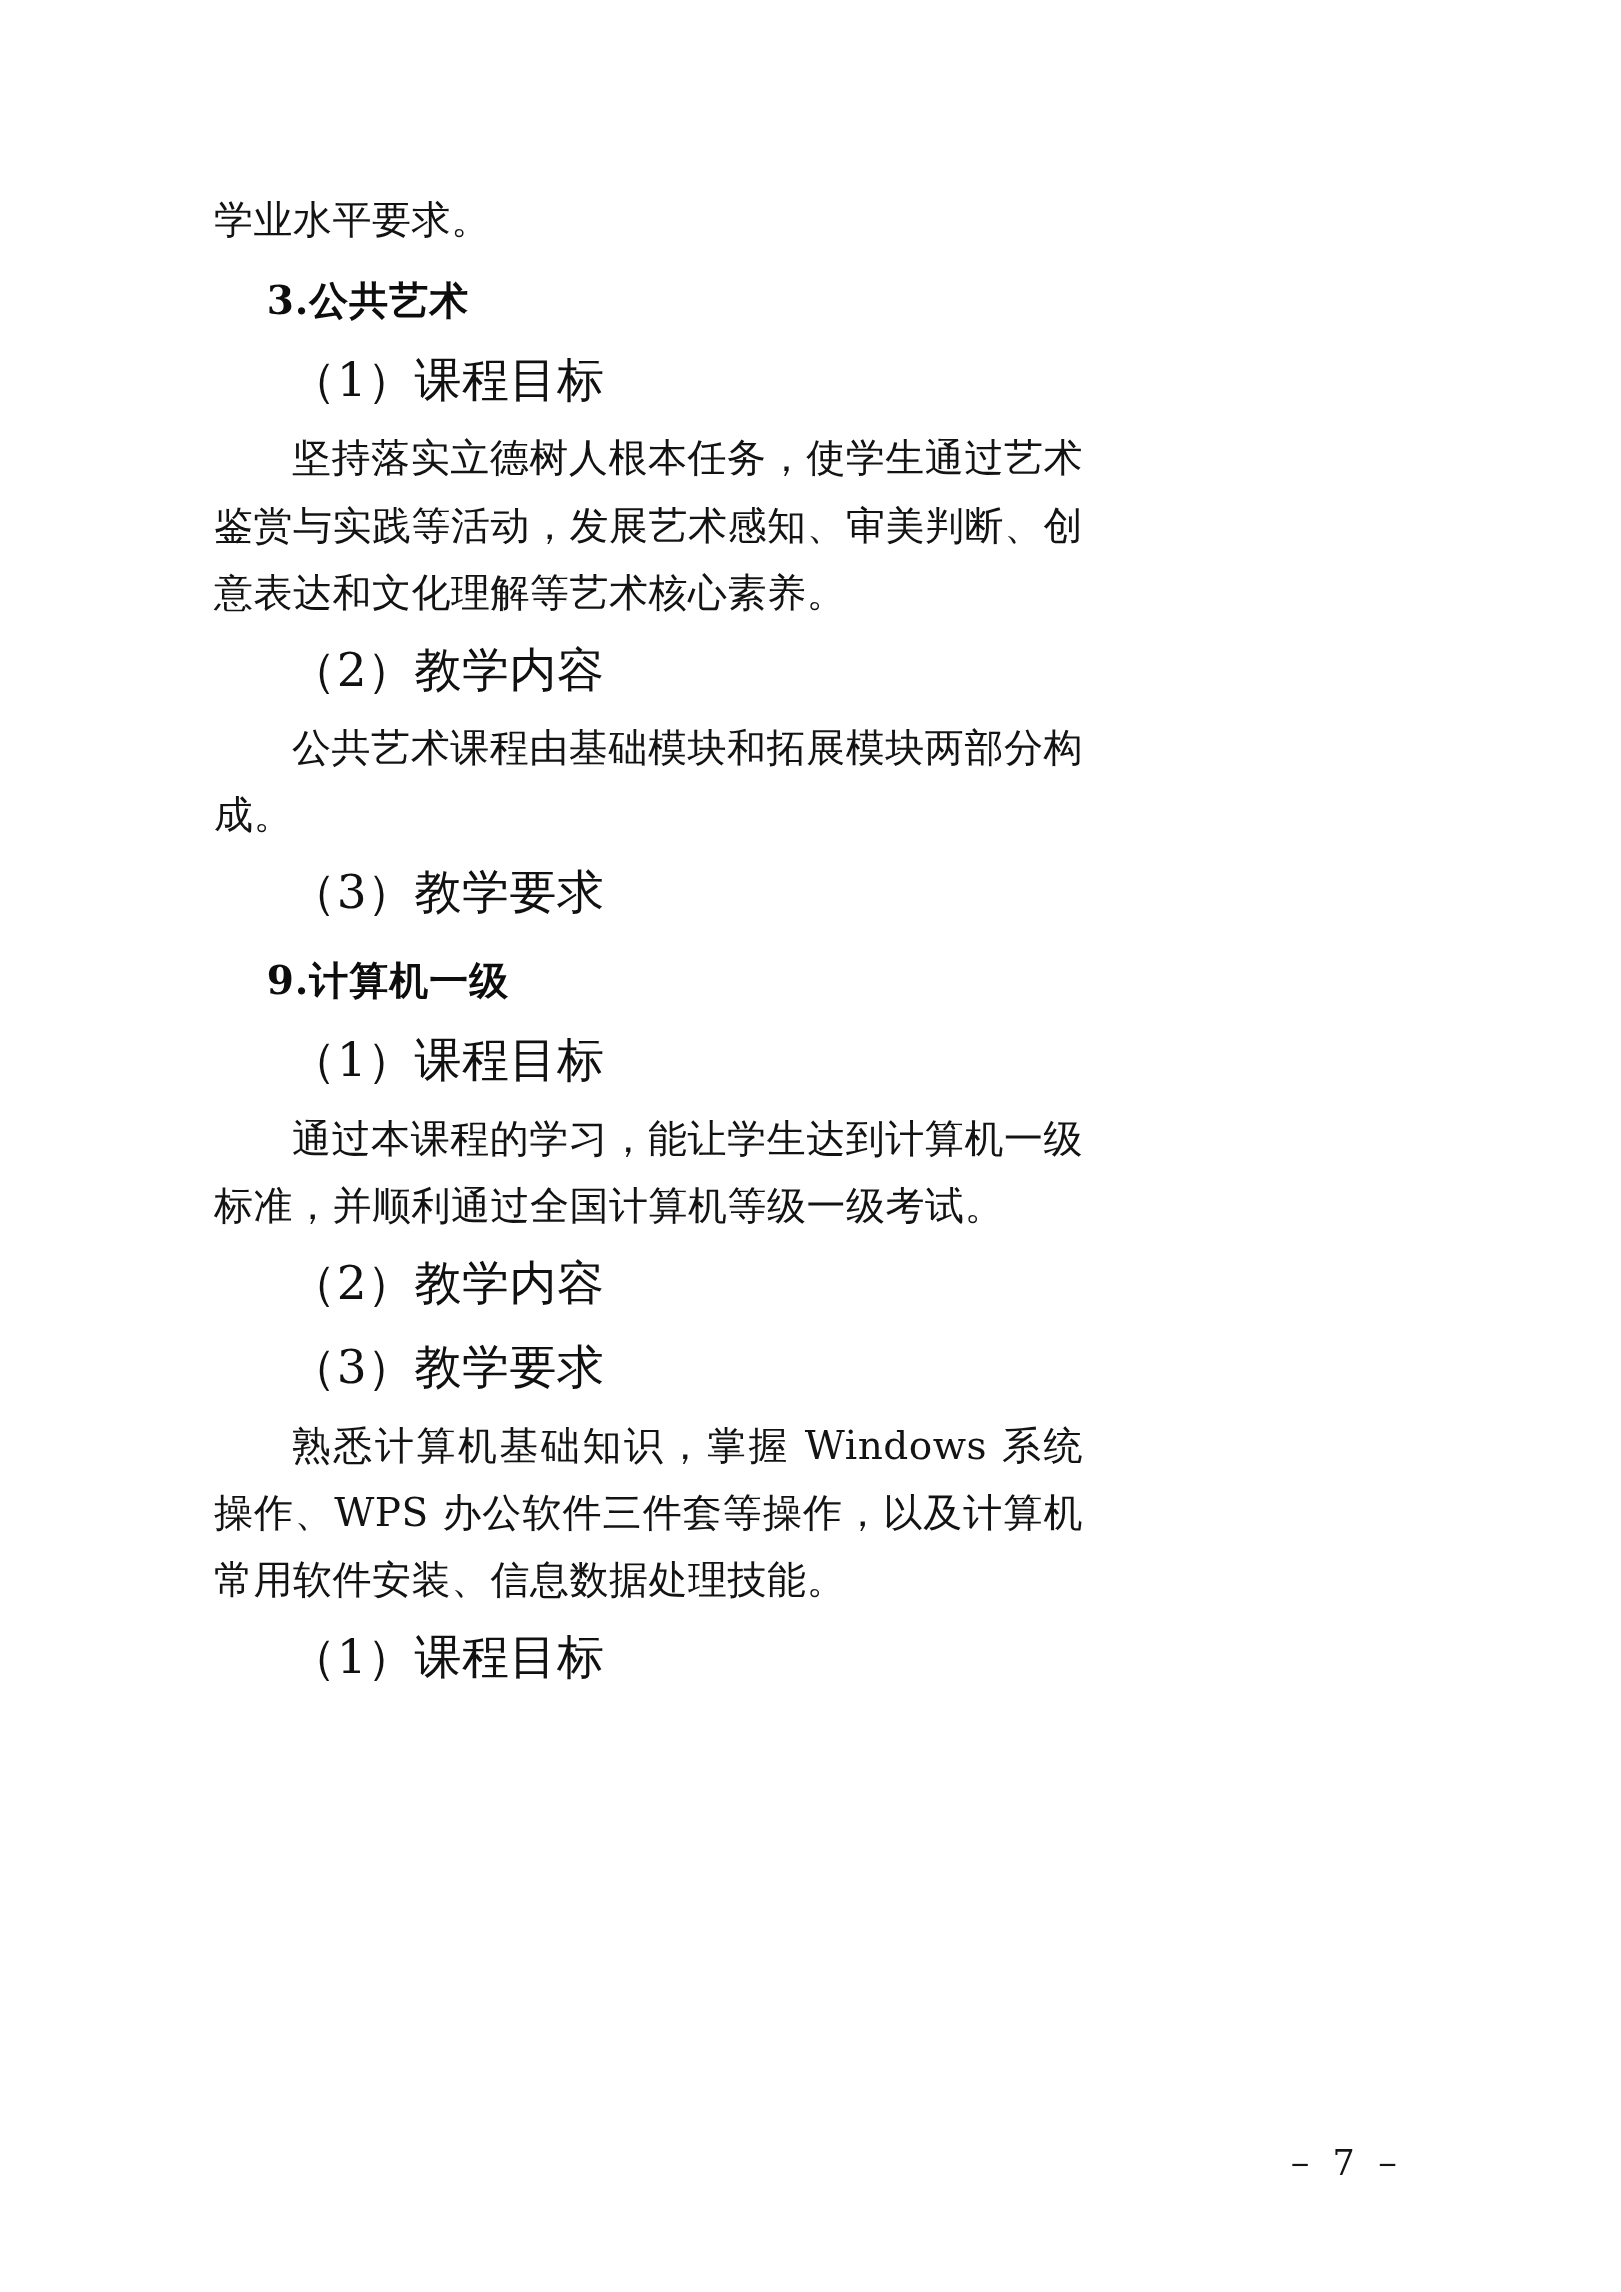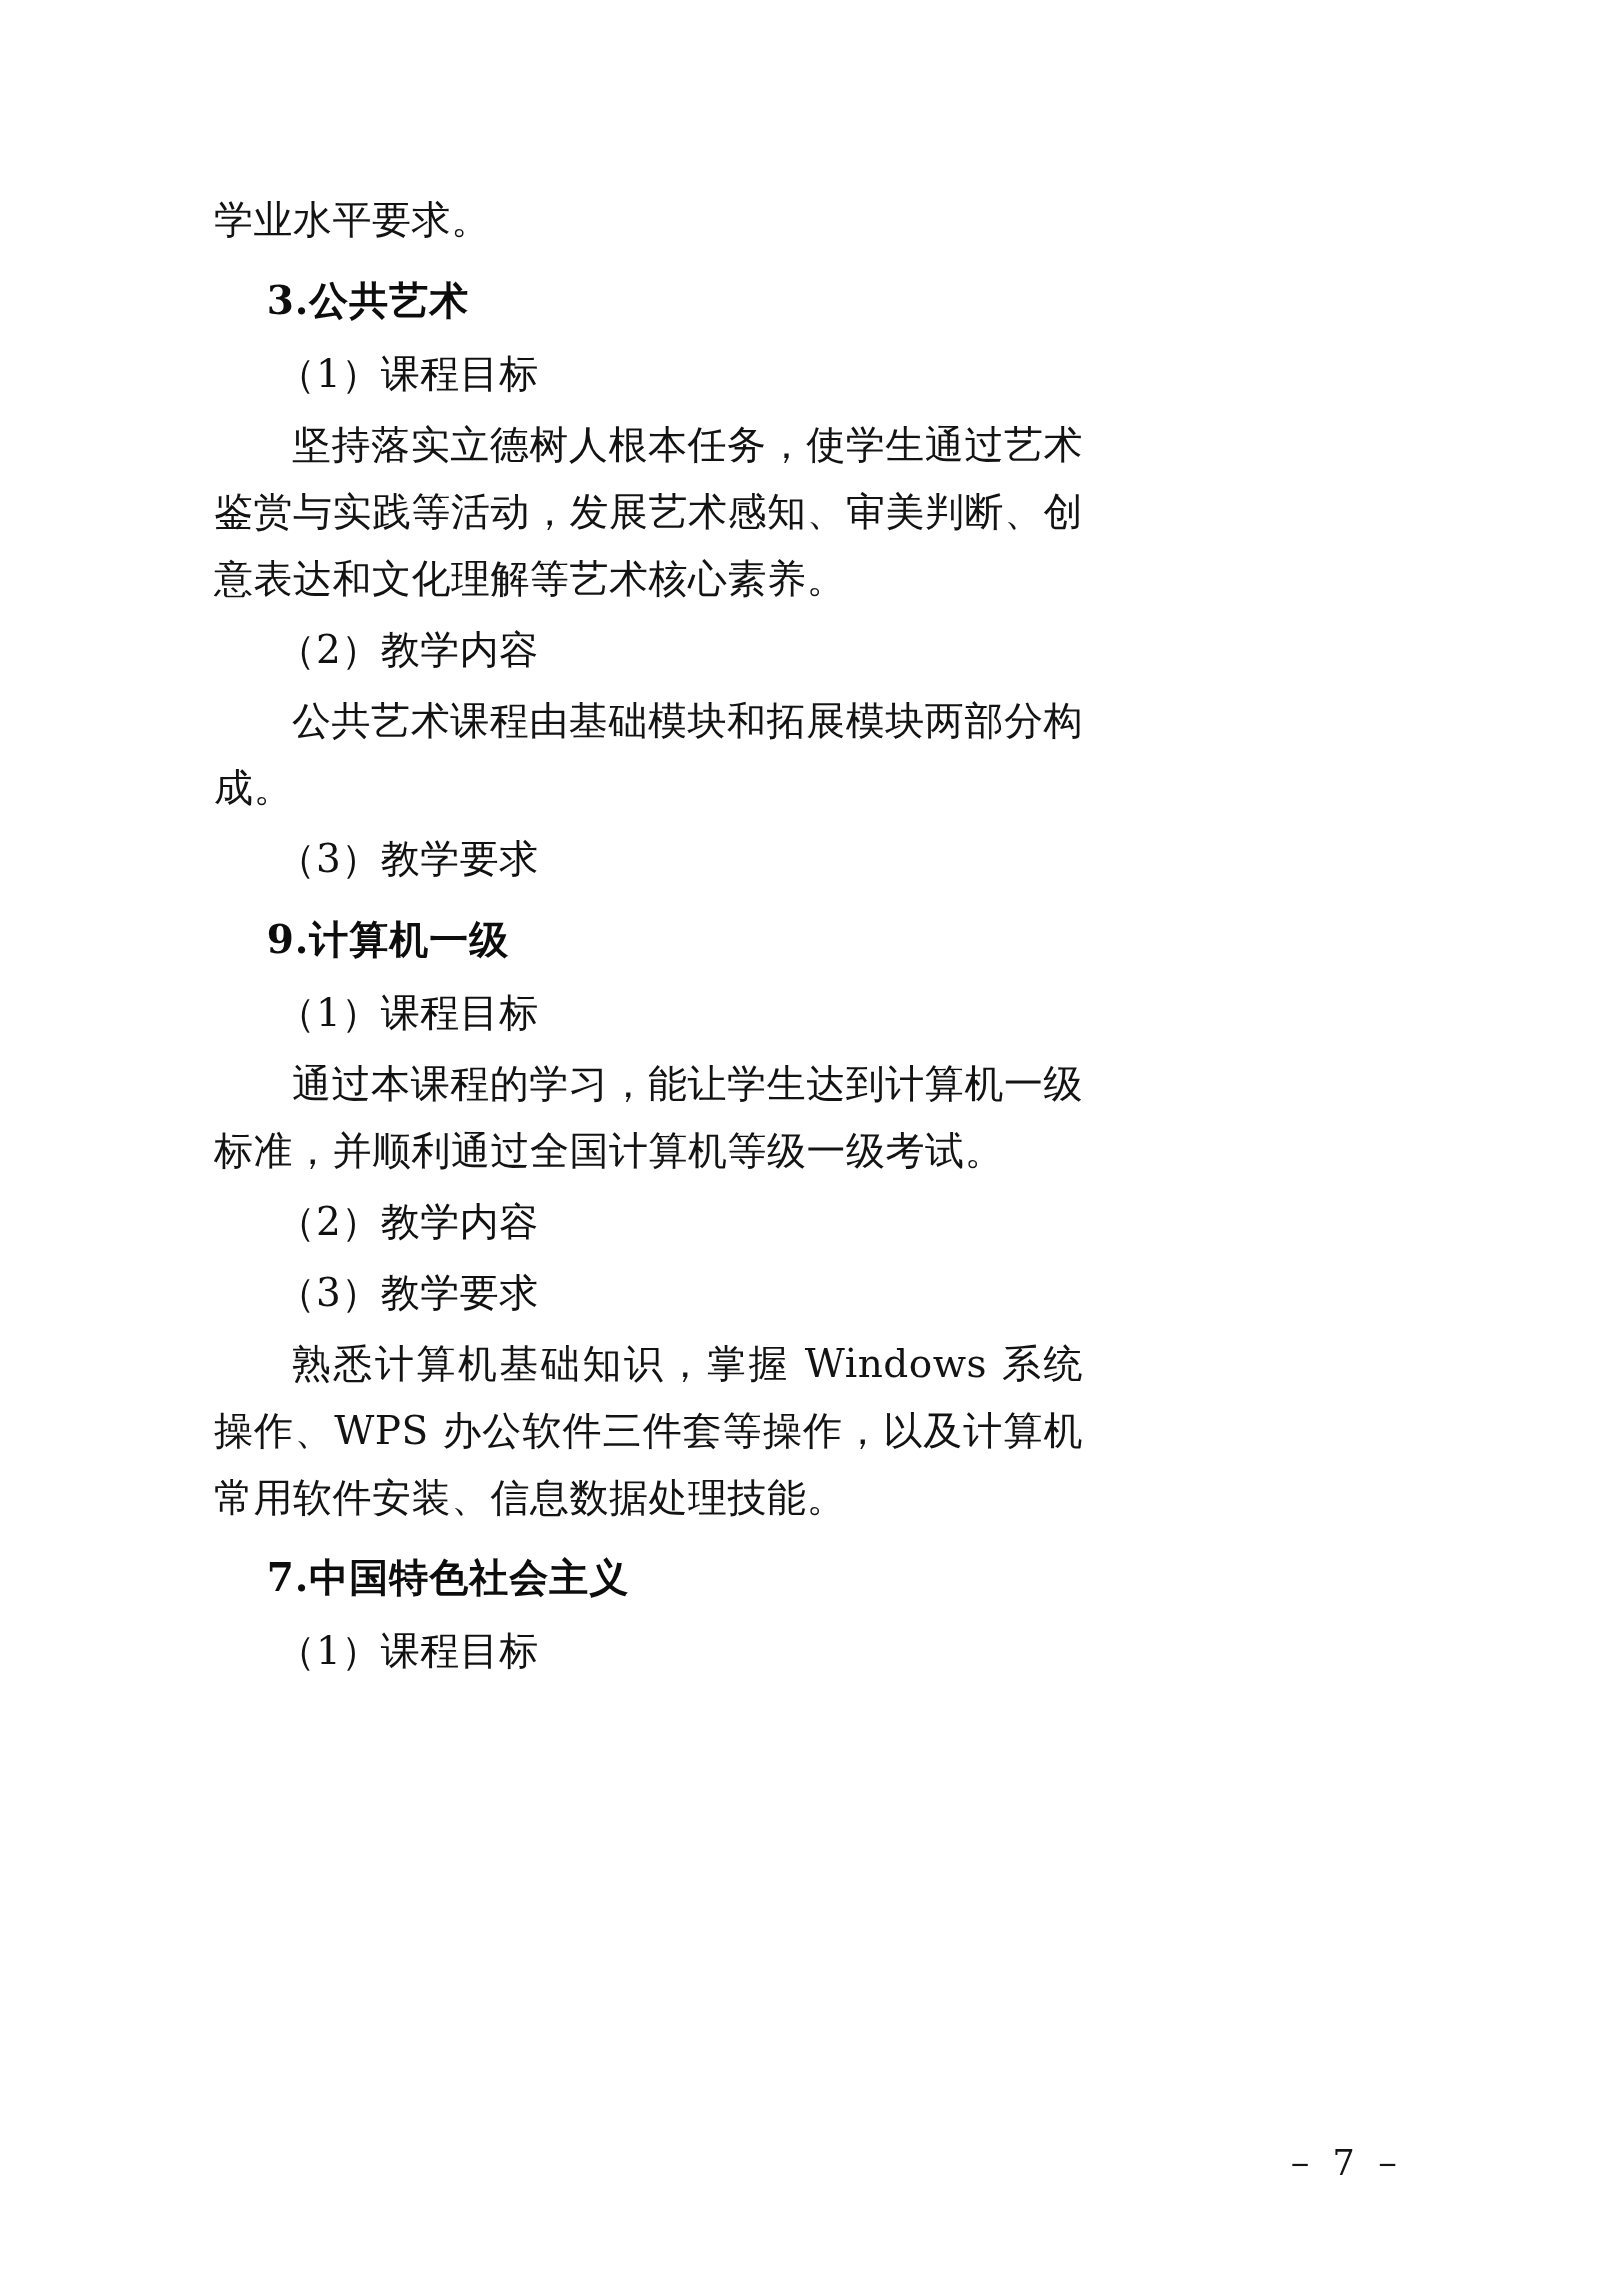--- a/index.html
+++ b/index.html
@@ -44,21 +44,21 @@
     text-indent: 1.35em;
     font-size: 39px;
     line-height: 1.72;
     font-weight: 700;
     letter-spacing: 1px;
     color: #0d0d0d;
   }
   .sub-label {
     margin: 0 0 3.9px 0;
     text-indent: 1.6em;
-    font-size: 39px;
+    font-size: 47px;
     line-height: 1.72;
     letter-spacing: 0.5px;
   }
   .page-number {
     position: absolute;
     right: 214px;
     bottom: 106px;
     font-size: 35px;
     letter-spacing: 2px;
     color: #141414;
@@ -85,20 +85,19 @@
   <h2 class="heading">9.计算机一级</h2>
 
   <p class="sub-label">（1）课程目标</p>
   <p class="body-text p-indent">通过本课程的学习，能让学生达到计算机一级标准，并顺利通过全国计算机等级一级考试。</p>
 
   <p class="sub-label">（2）教学内容</p>
 
   <p class="sub-label">（3）教学要求</p>
   <p class="body-text p-indent">熟悉计算机基础知识，掌握 Windows 系统操作、WPS 办公软件三件套等操作，以及计算机常用软件安装、信息数据处理技能。</p>
 
-  <h2 class="heading">7.中国特色社会主义</h2>
 
   <p class="sub-label">（1）课程目标</p>
 
 </div>
 
 <div class="page-number">－ 7 －</div>
 
 
 </body></html>

